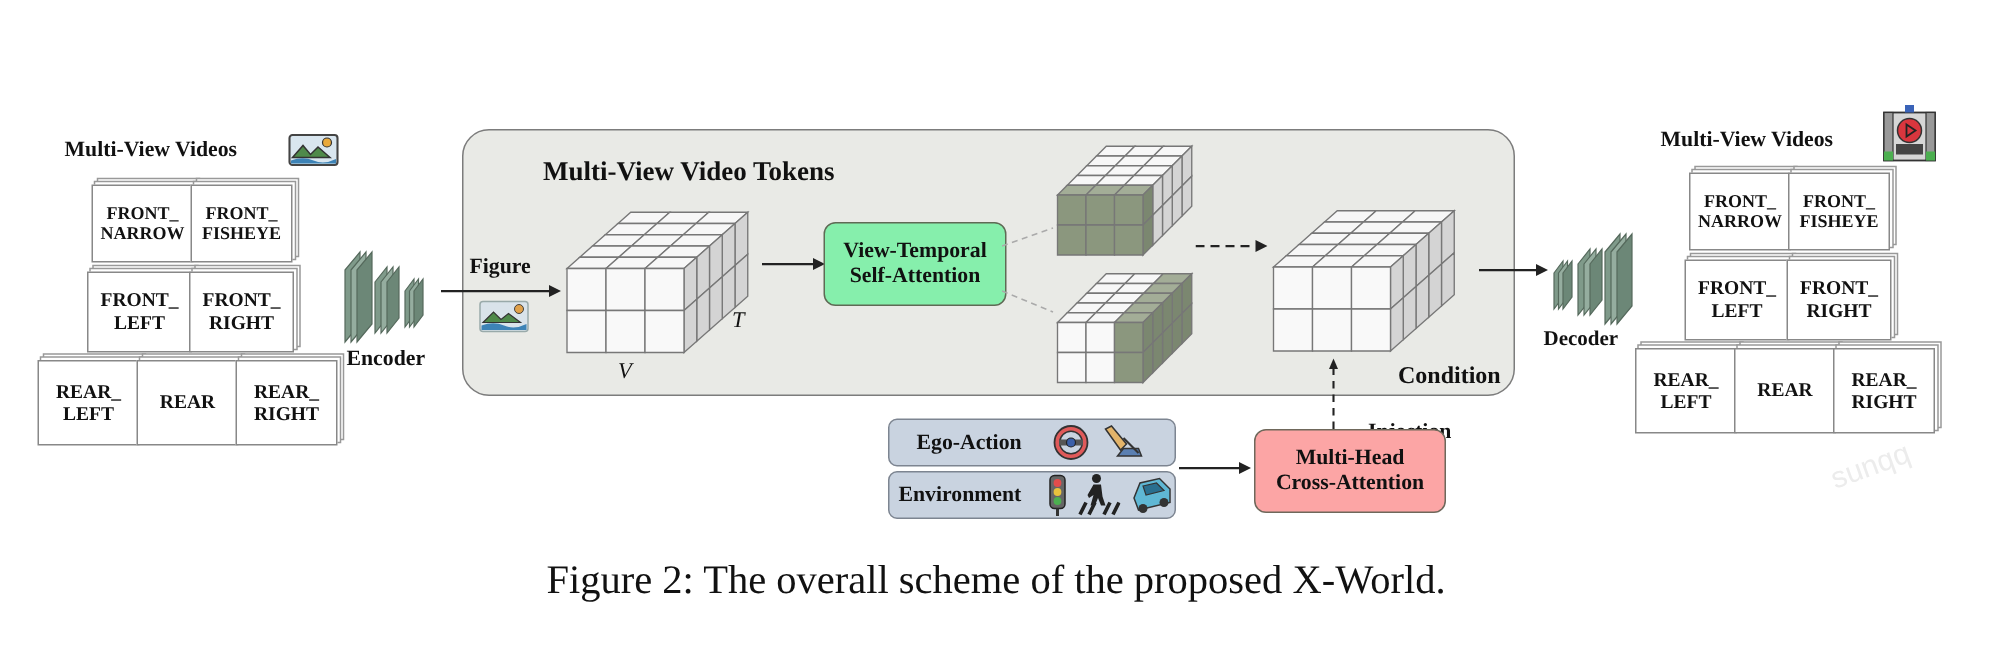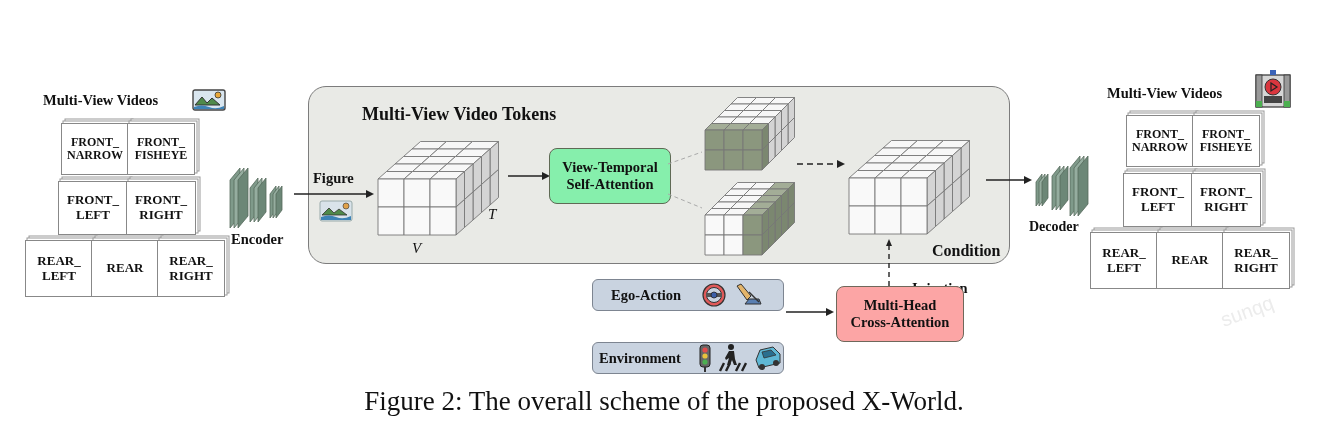--- a/index.html
+++ b/index.html
@@ -13,21 +13,21 @@
   .tile { position:absolute; background:#fff; border:1.3px solid #888;
           box-shadow:2px -2px 0 -0.5px #fff, 2px -2px 0 0.5px #999, 4px -4px 0 -0.5px #fff, 4px -4px 0 0.5px #999;
           display:flex; align-items:center; justify-content:center; text-align:center;
           font-family:"Liberation Serif", serif; font-weight:bold; color:#111; line-height:1.12; }
   .tile.sm { font-size:12px; }
   .tile.md { font-size:13px; }
   .rbox { position:absolute; border-radius:8px; display:flex; align-items:center; justify-content:center;
           text-align:center; font-family:"Liberation Serif", serif; font-weight:bold; line-height:1.15; color:#111; }
   .cond { position:absolute; left:592px; width:190px; height:30px; background:#c9d3e0; border:1.3px solid #7d8591;
           border-radius:6px; display:flex; align-items:center; font-size:14.5px; }
-  .caption { position:absolute; left:0; width:1328px; top:386px; text-align:center;
+  .caption { position:absolute; left:0; width:1328px; top:371px; text-align:center;
              font-family:"Liberation Serif", serif; font-size:27px; color:#111; }
   .wm { position:absolute; color:#ececec; font-family:"Liberation Sans", sans-serif; font-size:20px; transform:rotate(-20deg); }
 </style>
 </head>
 <body>
 
 <div class="wm" style="left:500px;top:95px;">sunqq</div>
 <div class="wm" style="left:1220px;top:300px;">sunqq</div>
 
 <div class="abs lbl" style="left:43px;top:92px;font-size:14.5px;">Multi-View Videos</div>
@@ -264,21 +264,21 @@
     </svg>
   </span>
   <span class="abs" style="left:142px;top:2px;">
     <svg width="28" height="26" viewBox="0 0 28 26">
       <path d="M2 4 L12 18 L16 14 L6 2 Z" fill="#e3b46a" stroke="#333" stroke-width="1"></path>
       <path d="M10 22 L26 22 L24 17 L14 17 Z" fill="#5a7fb2" stroke="#333" stroke-width="1"></path>
       <path d="M14 10 L24 20" stroke="#333" stroke-width="1.4"></path>
     </svg>
   </span>
 </div>
-<div class="cond lbl" style="top:314px;margin-top:28px;">
+<div class="cond lbl" style="top:314px;">
   <span style="margin-left:6px;">Environment</span>
   <span class="abs" style="left:106px;top:1px;">
     <svg width="12" height="28" viewBox="0 0 12 28">
       <rect x="1" y="1" width="10" height="22" rx="3" fill="#666" stroke="#222"></rect>
       <circle cx="6" cy="6" r="2.6" fill="#e24c4c"></circle>
       <circle cx="6" cy="12" r="2.6" fill="#e8c23d"></circle>
       <circle cx="6" cy="18" r="2.6" fill="#4caf50"></circle>
       <rect x="5" y="23" width="2" height="5" fill="#333"></rect>
     </svg>
   </span>

